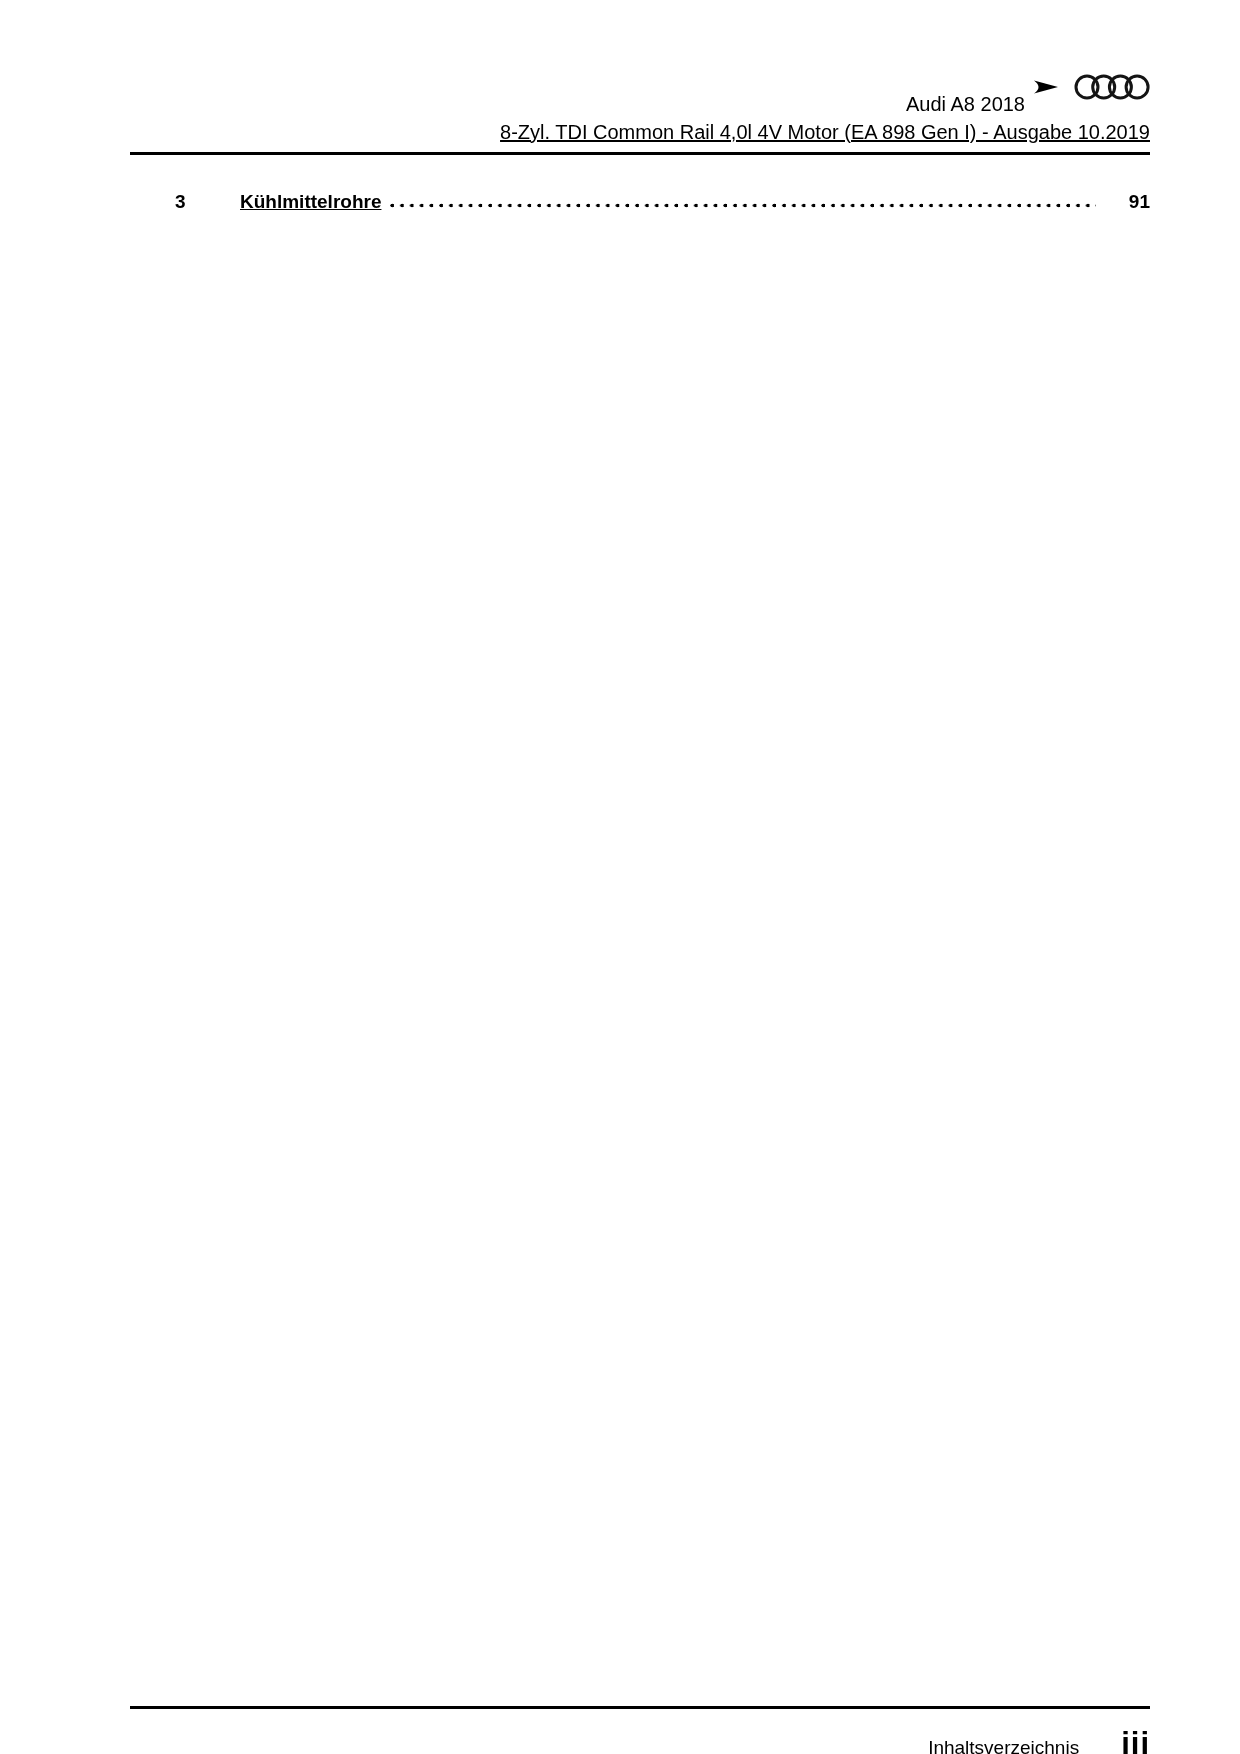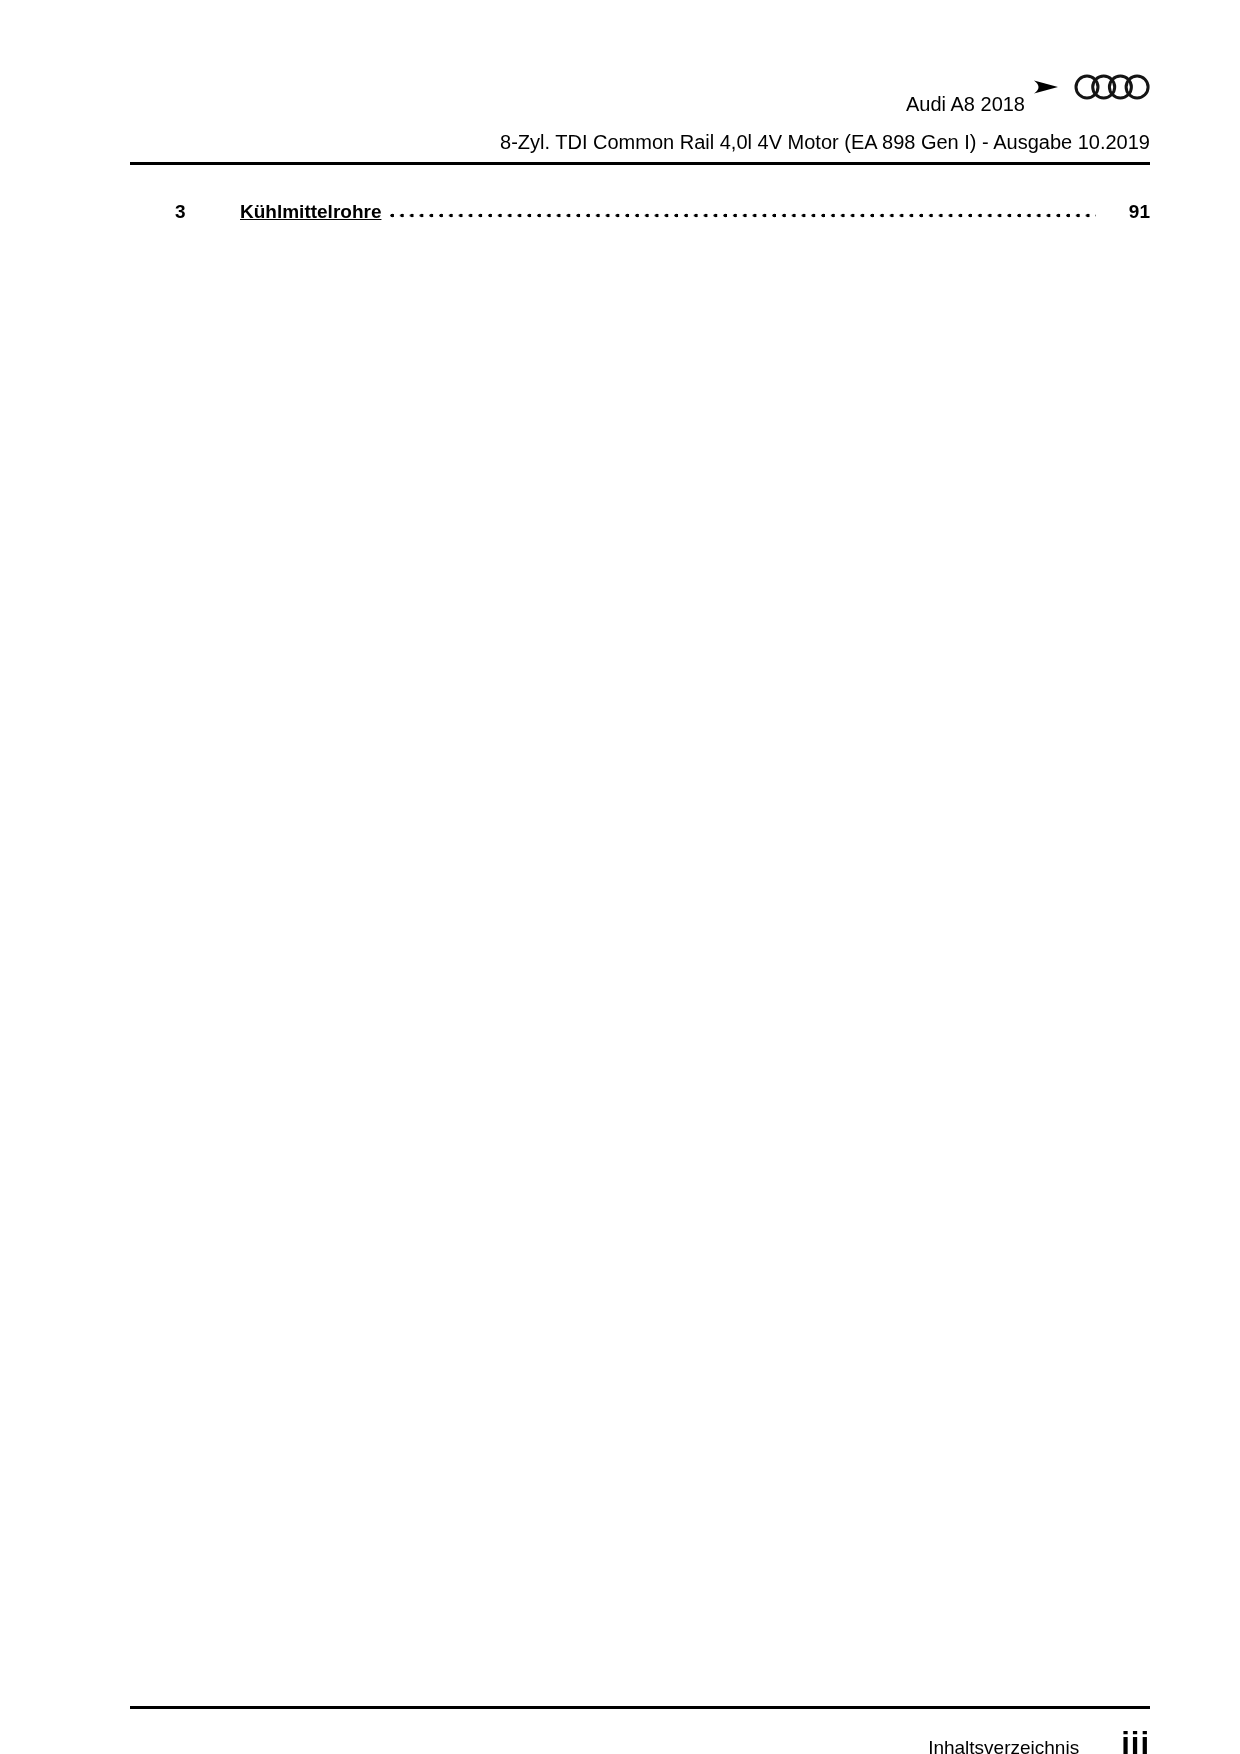--- a/index.html
+++ b/index.html
@@ -27,21 +27,22 @@
     font-size: 20px;
     line-height: 26px;
   }
   .header-line1 .model-text { white-space: nowrap; margin-top: 35px; }
   .arrow-svg { margin-left: 9px; display: block; }
   .rings-svg { margin-left: 16px; display: block; }
   .header-line2 {
     text-align: right;
     font-size: 20px;
     line-height: 26px;
-    margin-top: 12px;
+    margin-top: 2px;
+    text-decoration: underline;
   }
   .rule {
     border: none;
     border-top: 3px solid #000;
     margin: 7px 0 0 0;
   }
   
   .toc { margin: 34px 90px 0 130px; }
   .row {
     display: flex;

